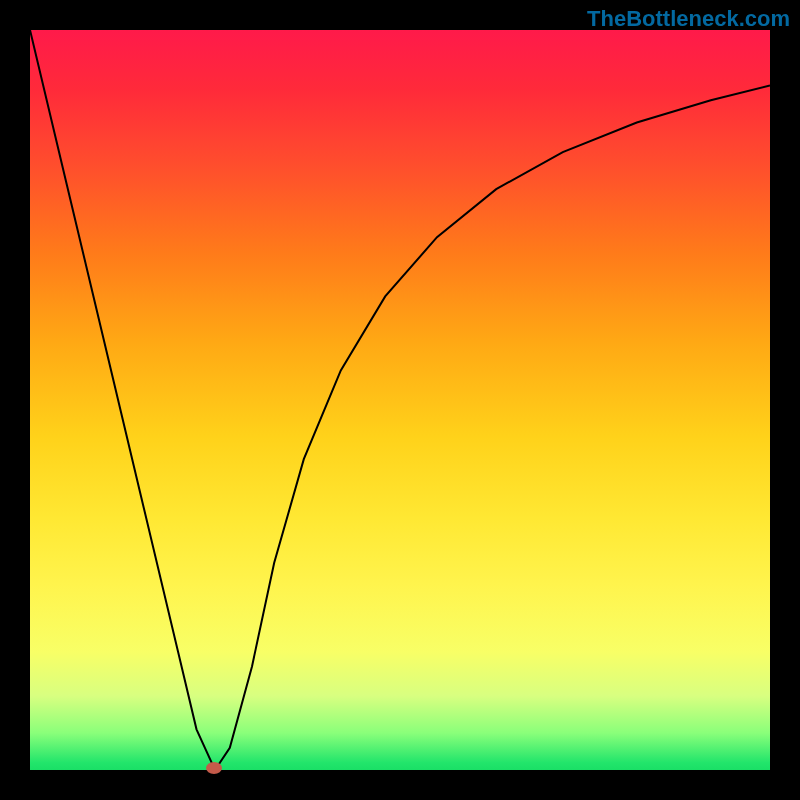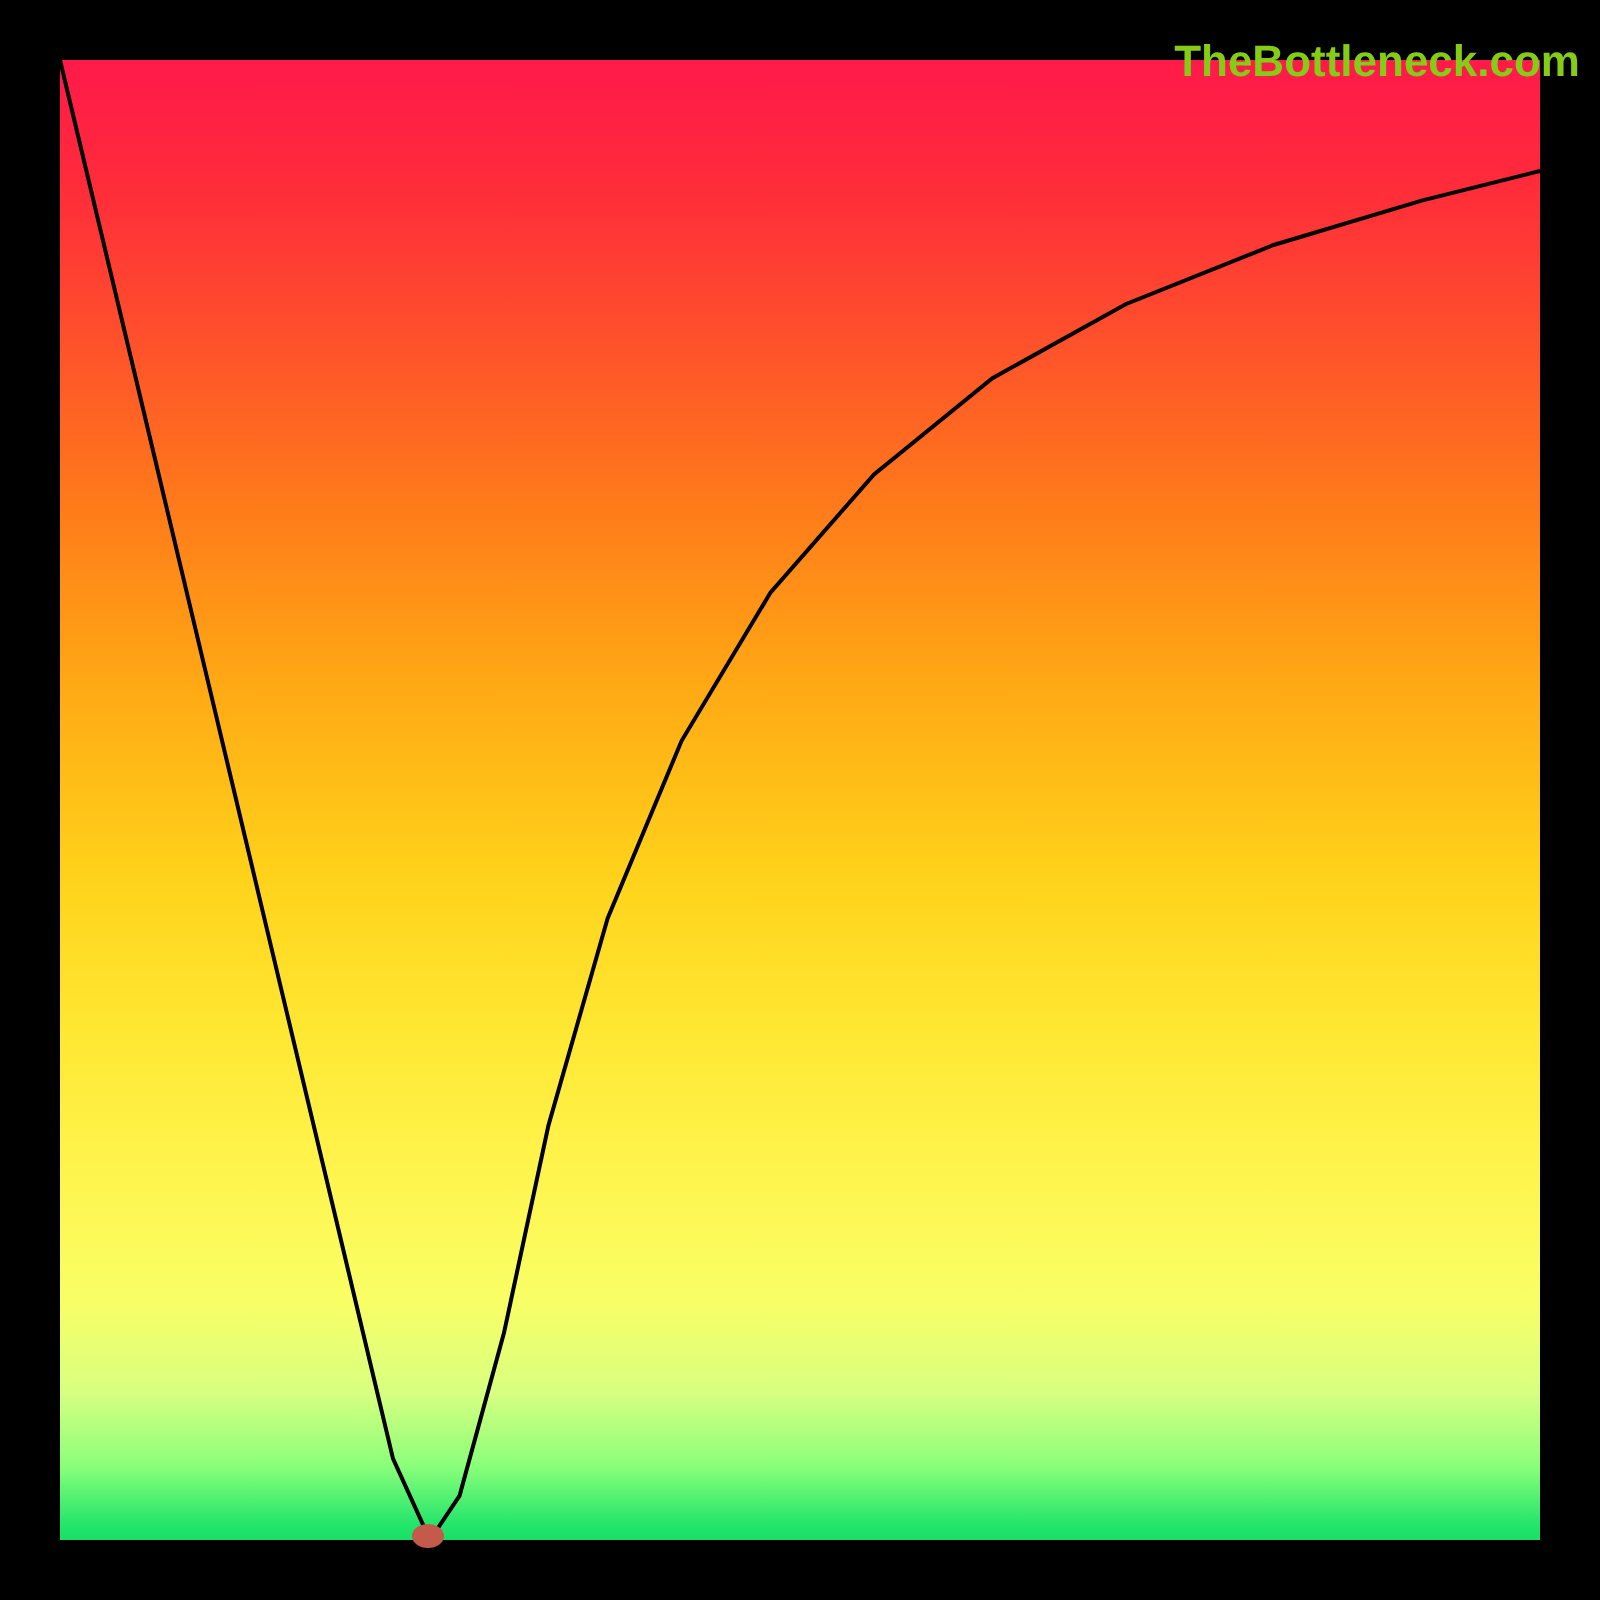--- a/index.html
+++ b/index.html
@@ -5,26 +5,26 @@
   * { margin: 0; padding: 0; box-sizing: border-box; }
   body {
     width: 800px;
     height: 800px;
     background: #000;
     position: relative;
     overflow: hidden;
   }
   .watermark {
     position: absolute;
-    top: 18px;
+    top: 6px;
     right: 10px;
     font-family: Arial, sans-serif;
     font-size: 22px;
     font-weight: bold;
-    color: #84cc16;
+    color: #0369a1;
     z-index: 10;
   }
   .plot-area {
     position: absolute;
     left: 30px;
     top: 30px;
     width: 740px;
     height: 740px;
   }
   .gradient-bg {

